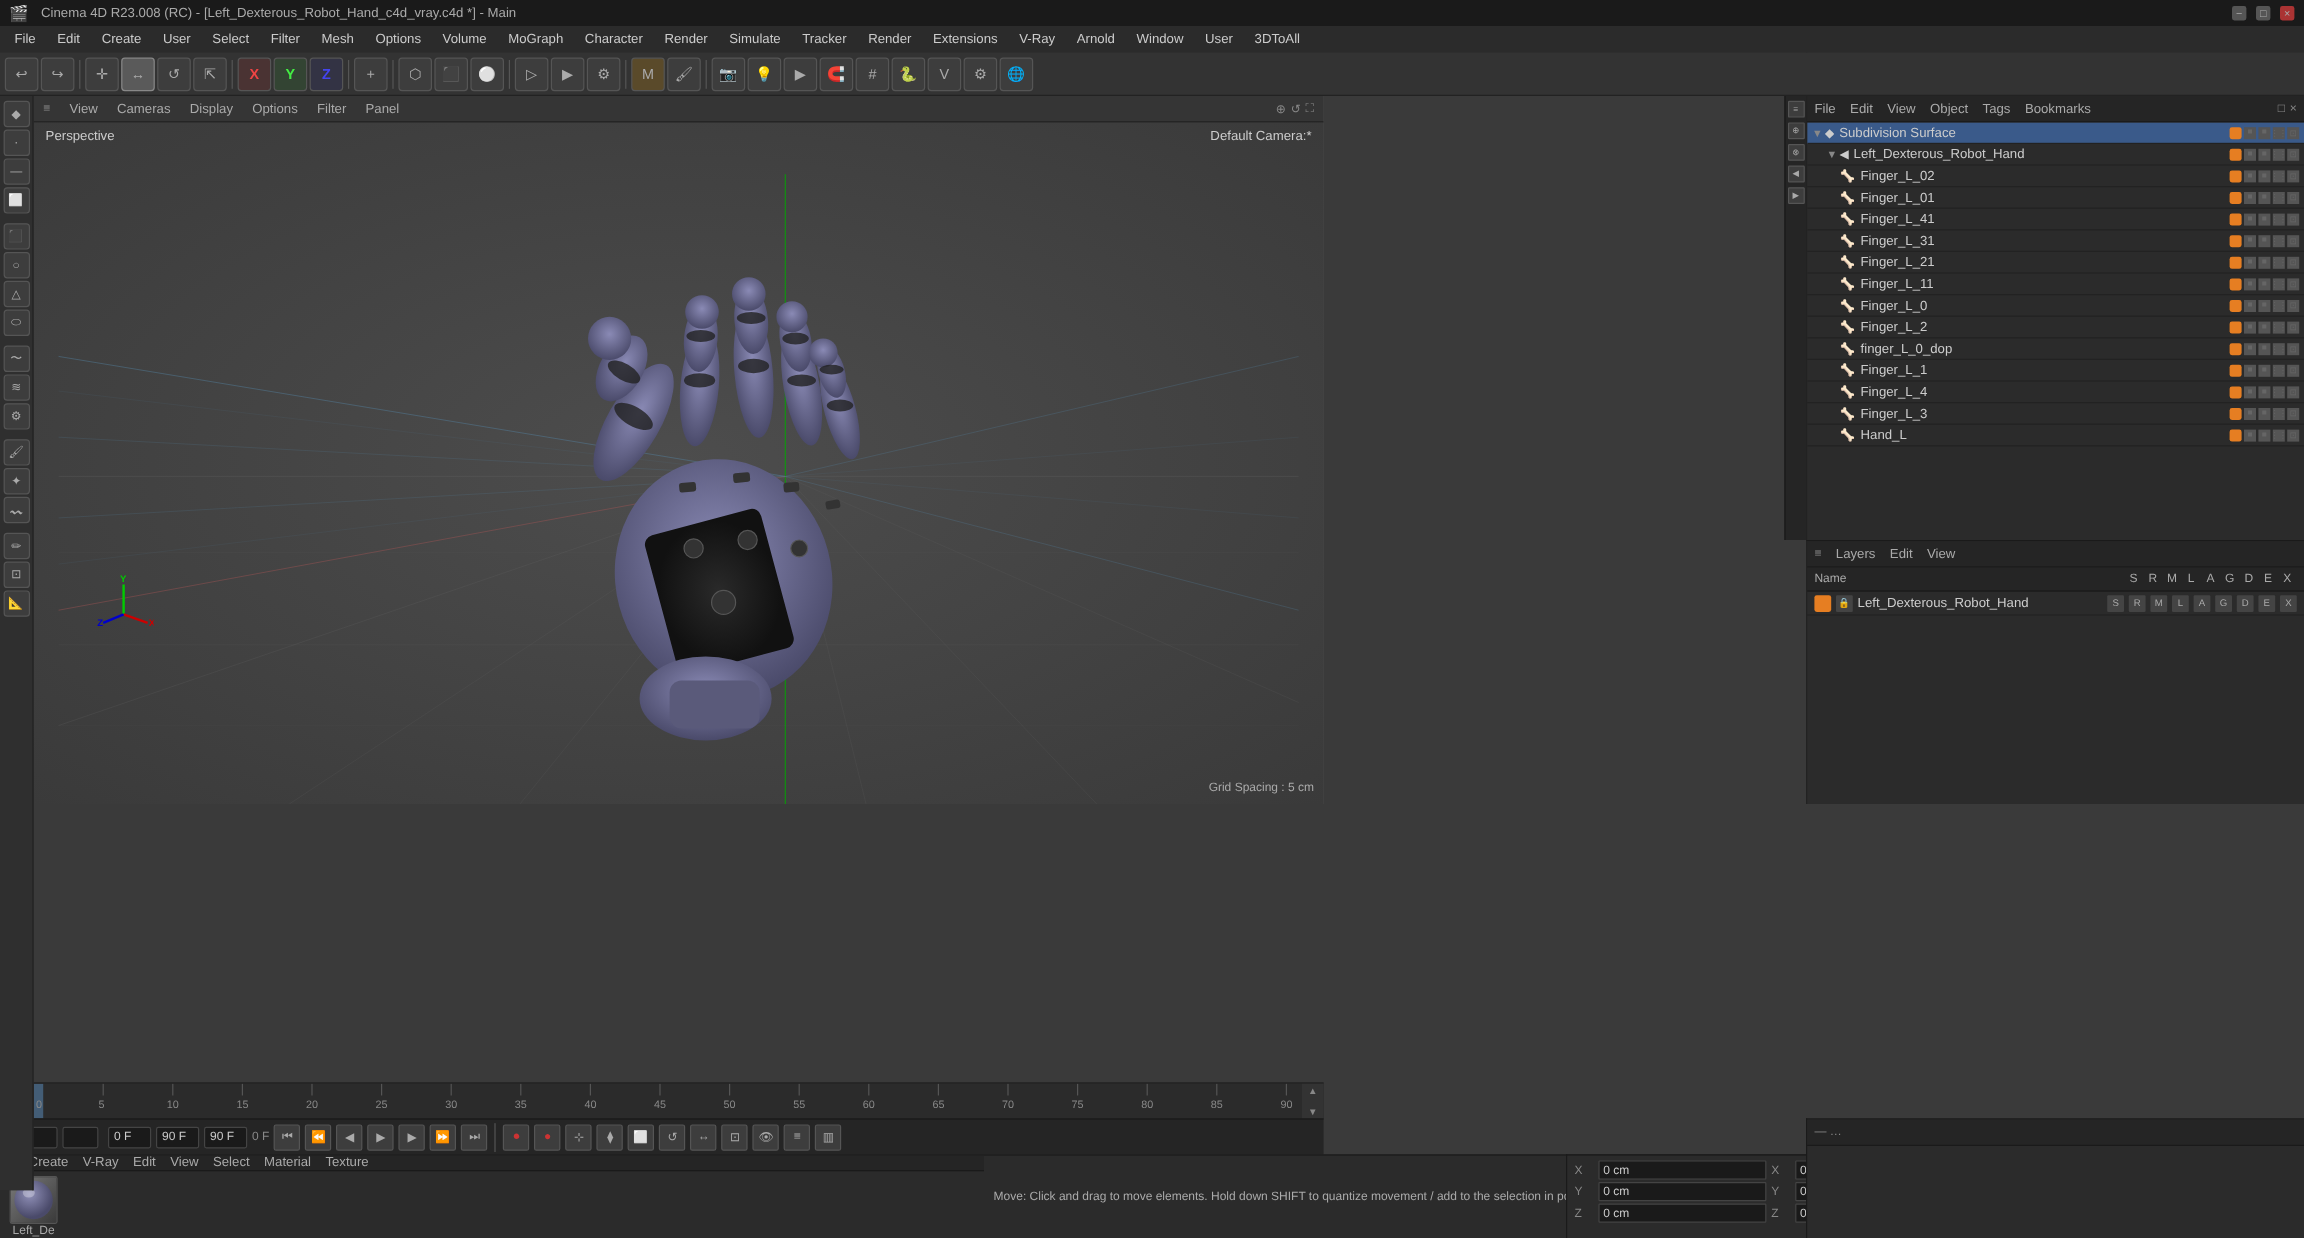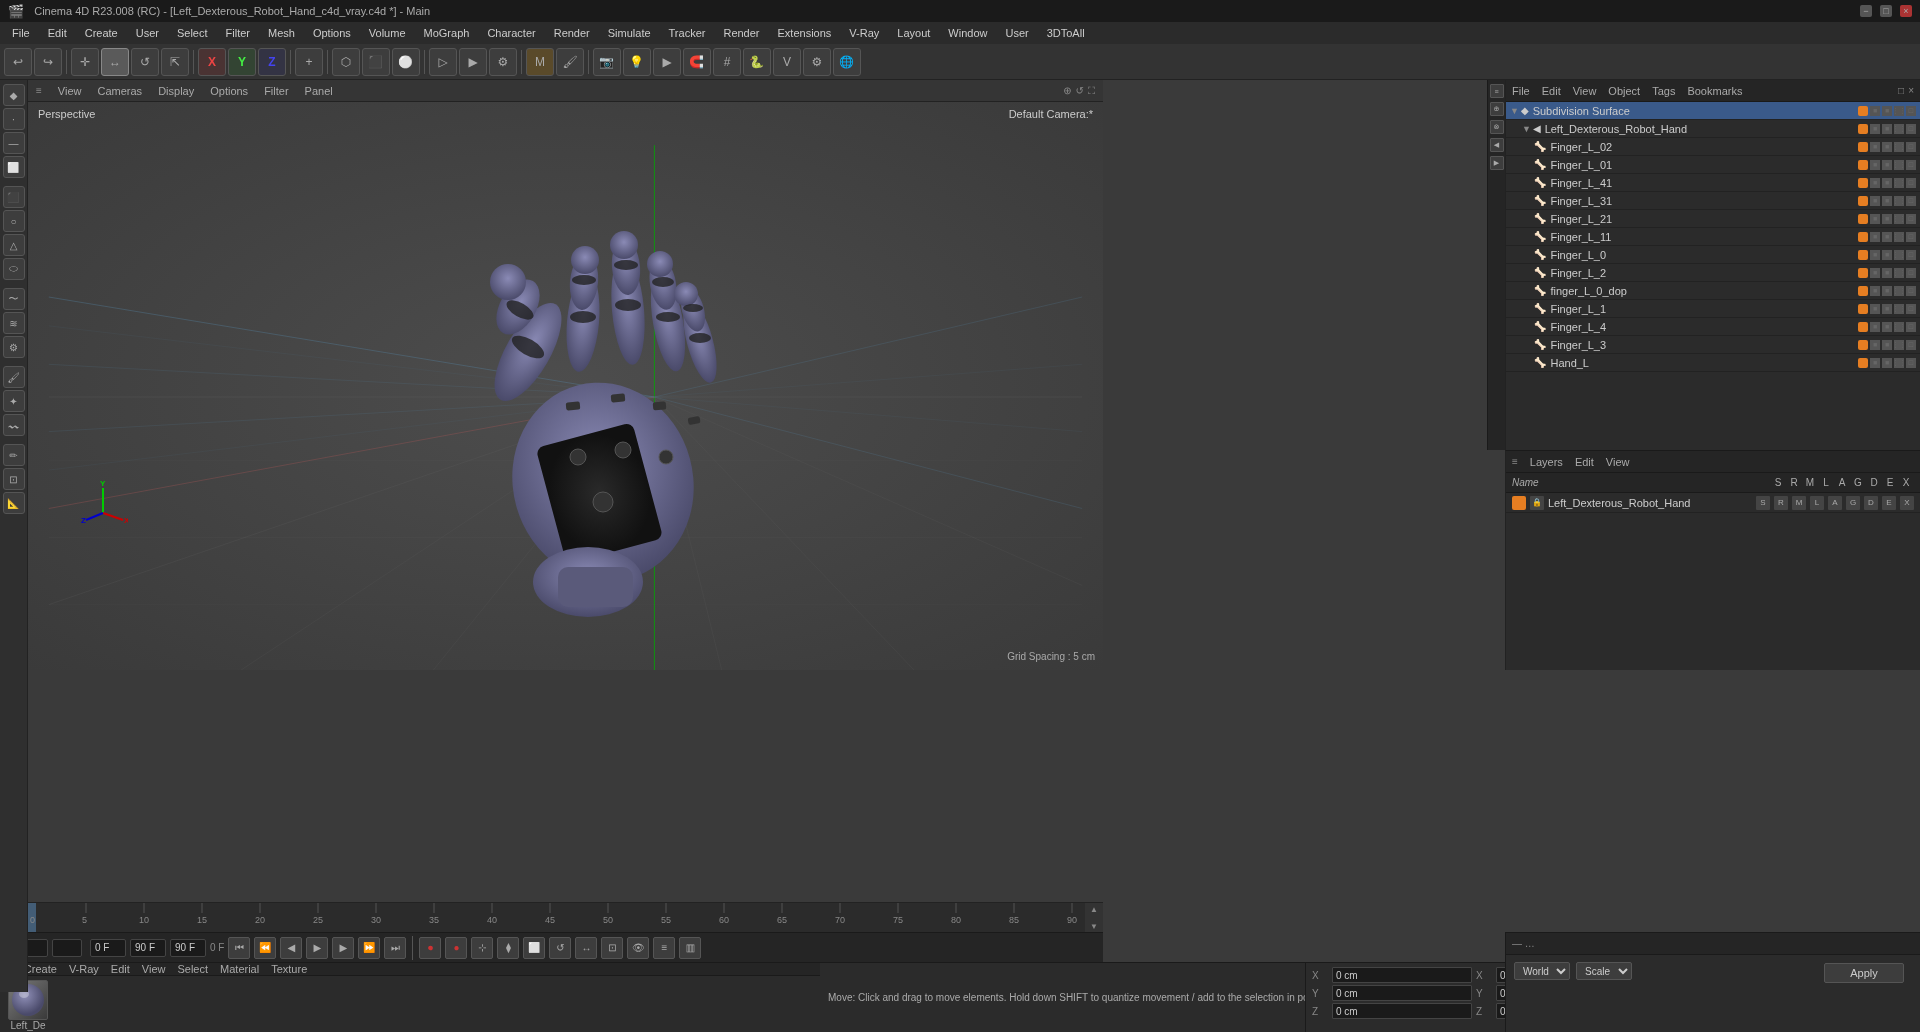--- a/index.html
+++ b/index.html
@@ -588,21 +588,21 @@
     <span class="menu-item">Options</span>
     <span class="menu-item">Volume</span>
     <span class="menu-item">MoGraph</span>
     <span class="menu-item">Character</span>
     <span class="menu-item">Render</span>
     <span class="menu-item">Simulate</span>
     <span class="menu-item">Tracker</span>
     <span class="menu-item">Render</span>
     <span class="menu-item">Extensions</span>
     <span class="menu-item">V-Ray</span>
-    <span class="menu-item">Layout</span>
+    <span class="menu-item">Arnold</span>
     <span class="menu-item">Window</span>
     <span class="menu-item">User</span>
     <span class="menu-item">3DToAll</span>
   </div>
 
 <div id="node-bar">
   <span class="node-bar-label">Node Space:</span>
   <select class="node-bar-select">
     <option>Current (V-Ray)</option>
   </select>
@@ -1002,21 +1002,21 @@
 </div>
 
 <div id="layers-panel">
   <div id="layers-header">
     <span style="font-size:10px; color:#888; cursor:pointer;">≡</span>
     <span class="om-menu-item">Layers</span>
     <span class="om-menu-item">Edit</span>
     <span class="om-menu-item">View</span>
   </div>
   <div class="layers-col-header">
-    <span style="flex:1;font-style:italic;">Name</span>
+    <span style="flex:1;">Name</span>
     <span style="width:16px; text-align:center;">S</span>
     <span style="width:16px; text-align:center;">R</span>
     <span style="width:16px; text-align:center;">M</span>
     <span style="width:16px; text-align:center;">L</span>
     <span style="width:16px; text-align:center;">A</span>
     <span style="width:16px; text-align:center;">G</span>
     <span style="width:16px; text-align:center;">D</span>
     <span style="width:16px; text-align:center;">E</span>
     <span style="width:16px; text-align:center;">X</span>
   </div>
@@ -1195,22 +1195,13 @@
       <span class="coord-label">B</span>
       <input class="coord-input" value="0 °" style="">
     </div>
   </div>
 </div>
 
 <div id="transform-panel">
   <div id="transform-header">
     <span>— …</span>
   </div>
-  <div id="world-scale-row">
-    <select class="ws-select">
-      <option>World</option>
-    </select>
-    <select class="ws-select">
-      <option>Scale</option>
-    </select>
-    <div id="apply-btn">Apply</div>
-  </div>
 </div>
 
 </body></html>

